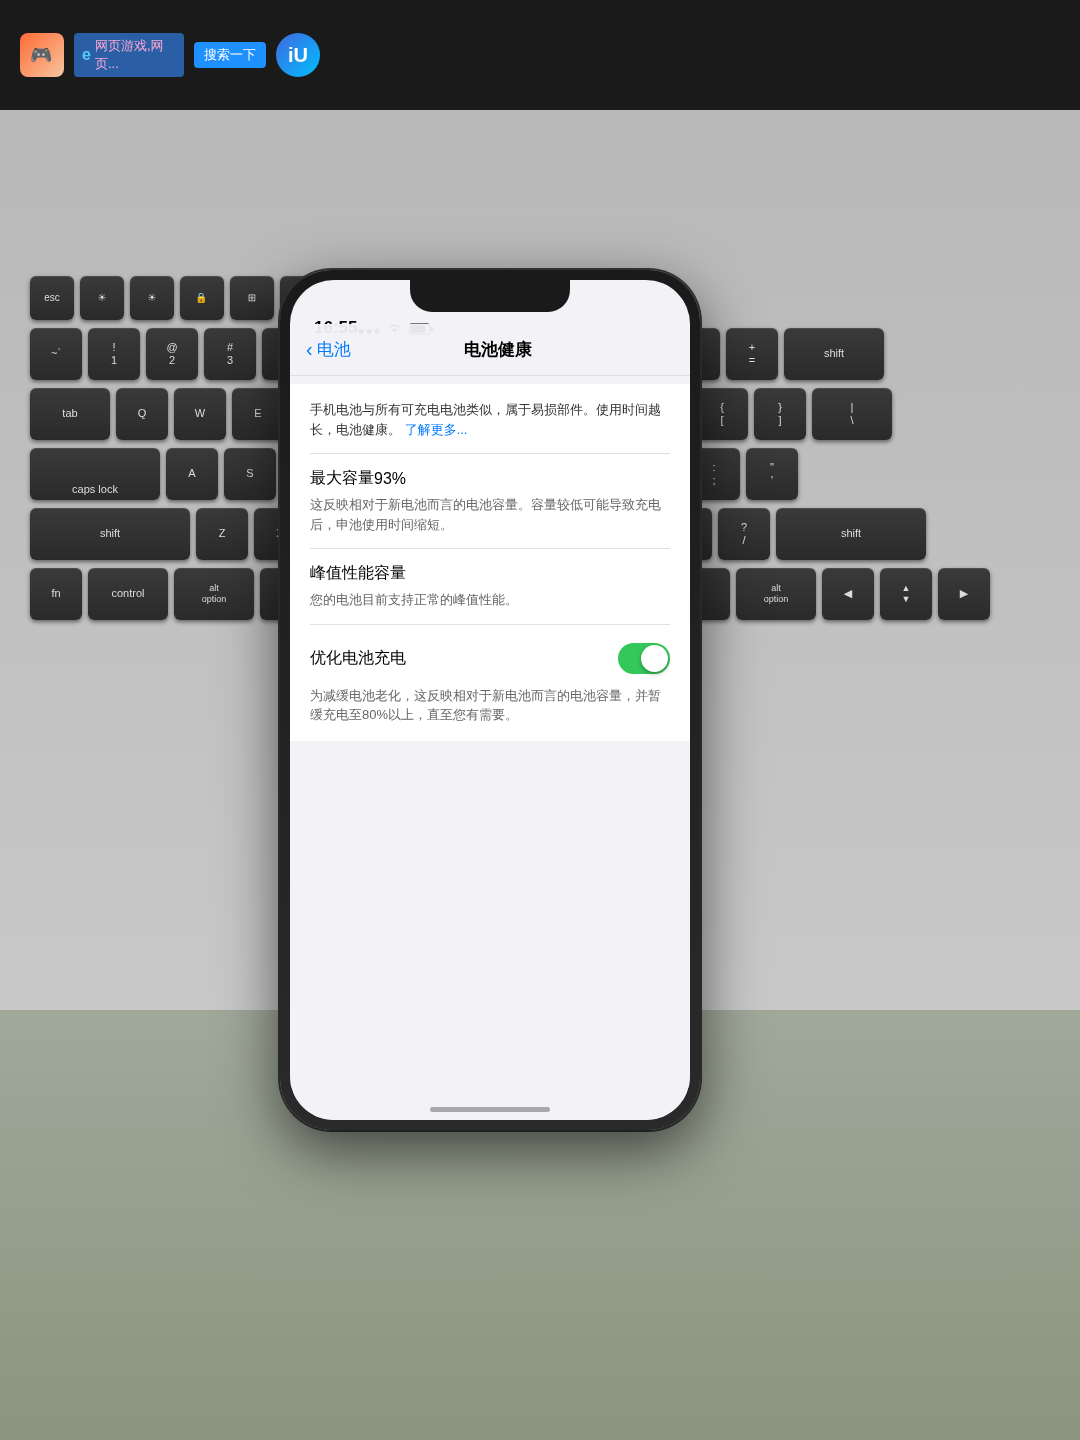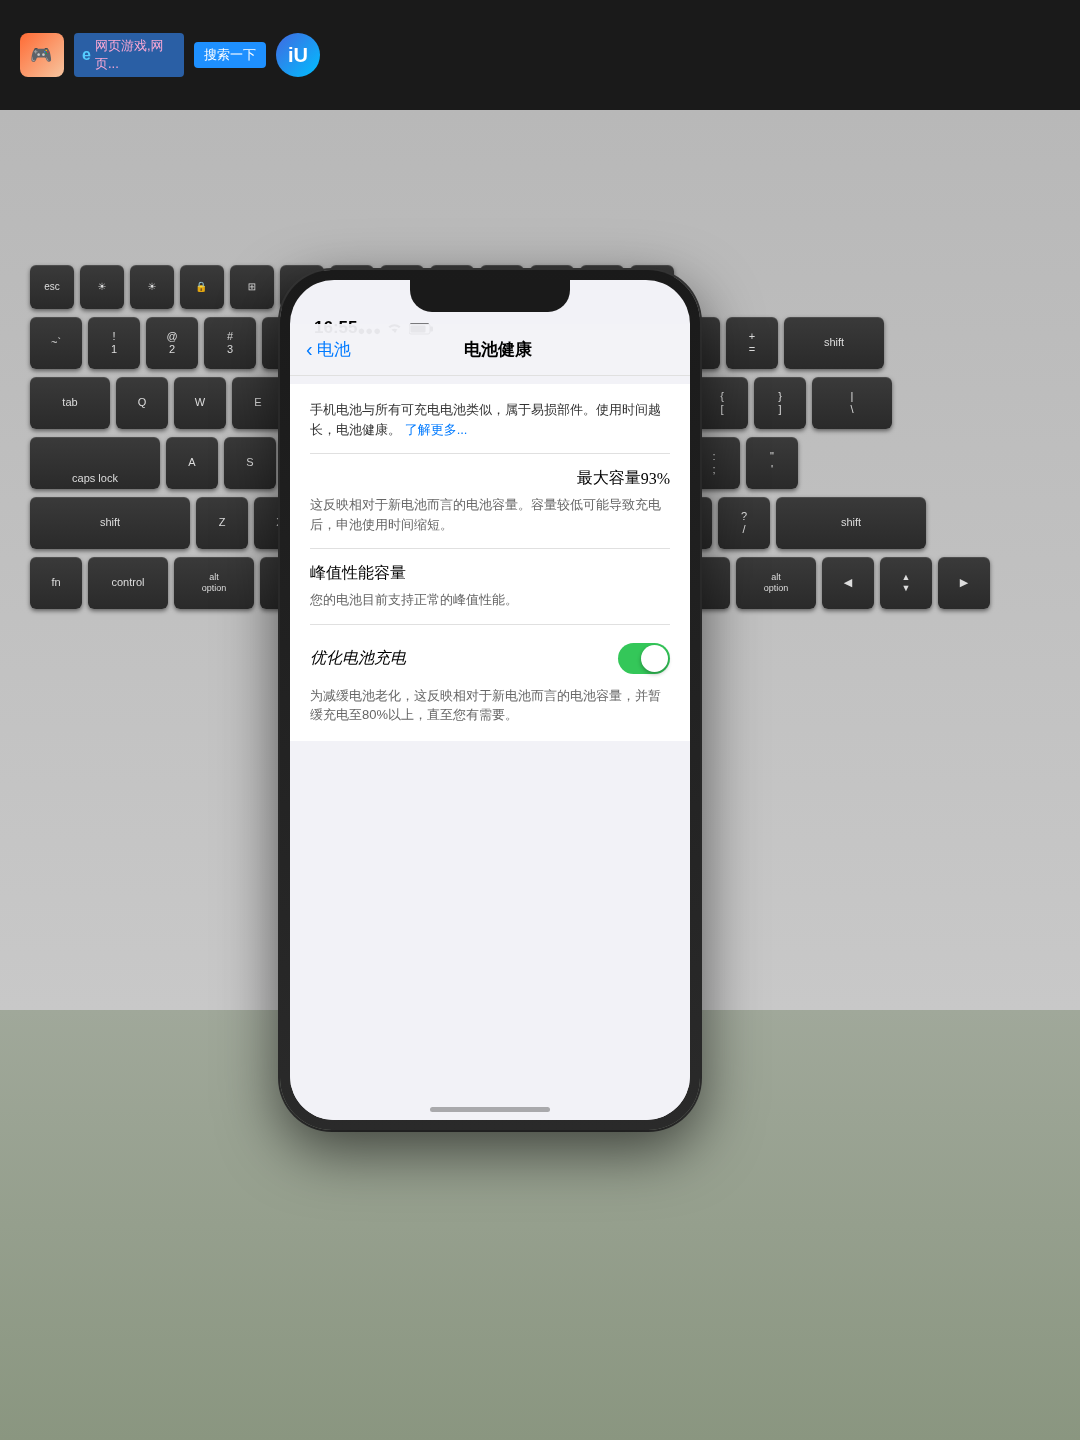--- a/index.html
+++ b/index.html
@@ -100,21 +100,21 @@
       transform: translateX(-50%);
       color: #888;
       font-size: 18px;
       letter-spacing: 3px;
       font-family: 'Helvetica Neue', sans-serif;
     }
 
     
     .keyboard {
       position: absolute;
-      top: 155px;
+      top: 166px;
       left: 30px;
       width: 960px;
     }
 
     .key-row {
       display: flex;
       gap: 6px;
       margin-bottom: 8px;
       align-items: center;
     }
@@ -291,23 +291,22 @@
     }
 
     .divider {
       height: 1px;
       background: #e0e0e0;
       margin: 14px 0;
     }
 
     .capacity-row {
       display: flex;
-      justify-content: flex-end;
-      align-items: center;
-      font-family: Liberation Serif, serif;
+      justify-content: flex-start;
+      align-items: center;
     }
 
     .capacity-label {
       font-size: 16px;
       color: #000;
     }
 
     .capacity-value {
       font-size: 16px;
       color: #000;
@@ -331,21 +330,20 @@
       color: #666;
       line-height: 1.5;
       margin-top: 6px;
     }
 
     .charge-row {
       display: flex;
       justify-content: space-between;
       align-items: center;
       padding: 4px 0;
-      font-style: italic;
     }
 
     .charge-label {
       font-size: 16px;
       color: #000;
     }
 
     
     .toggle {
       width: 52px;

